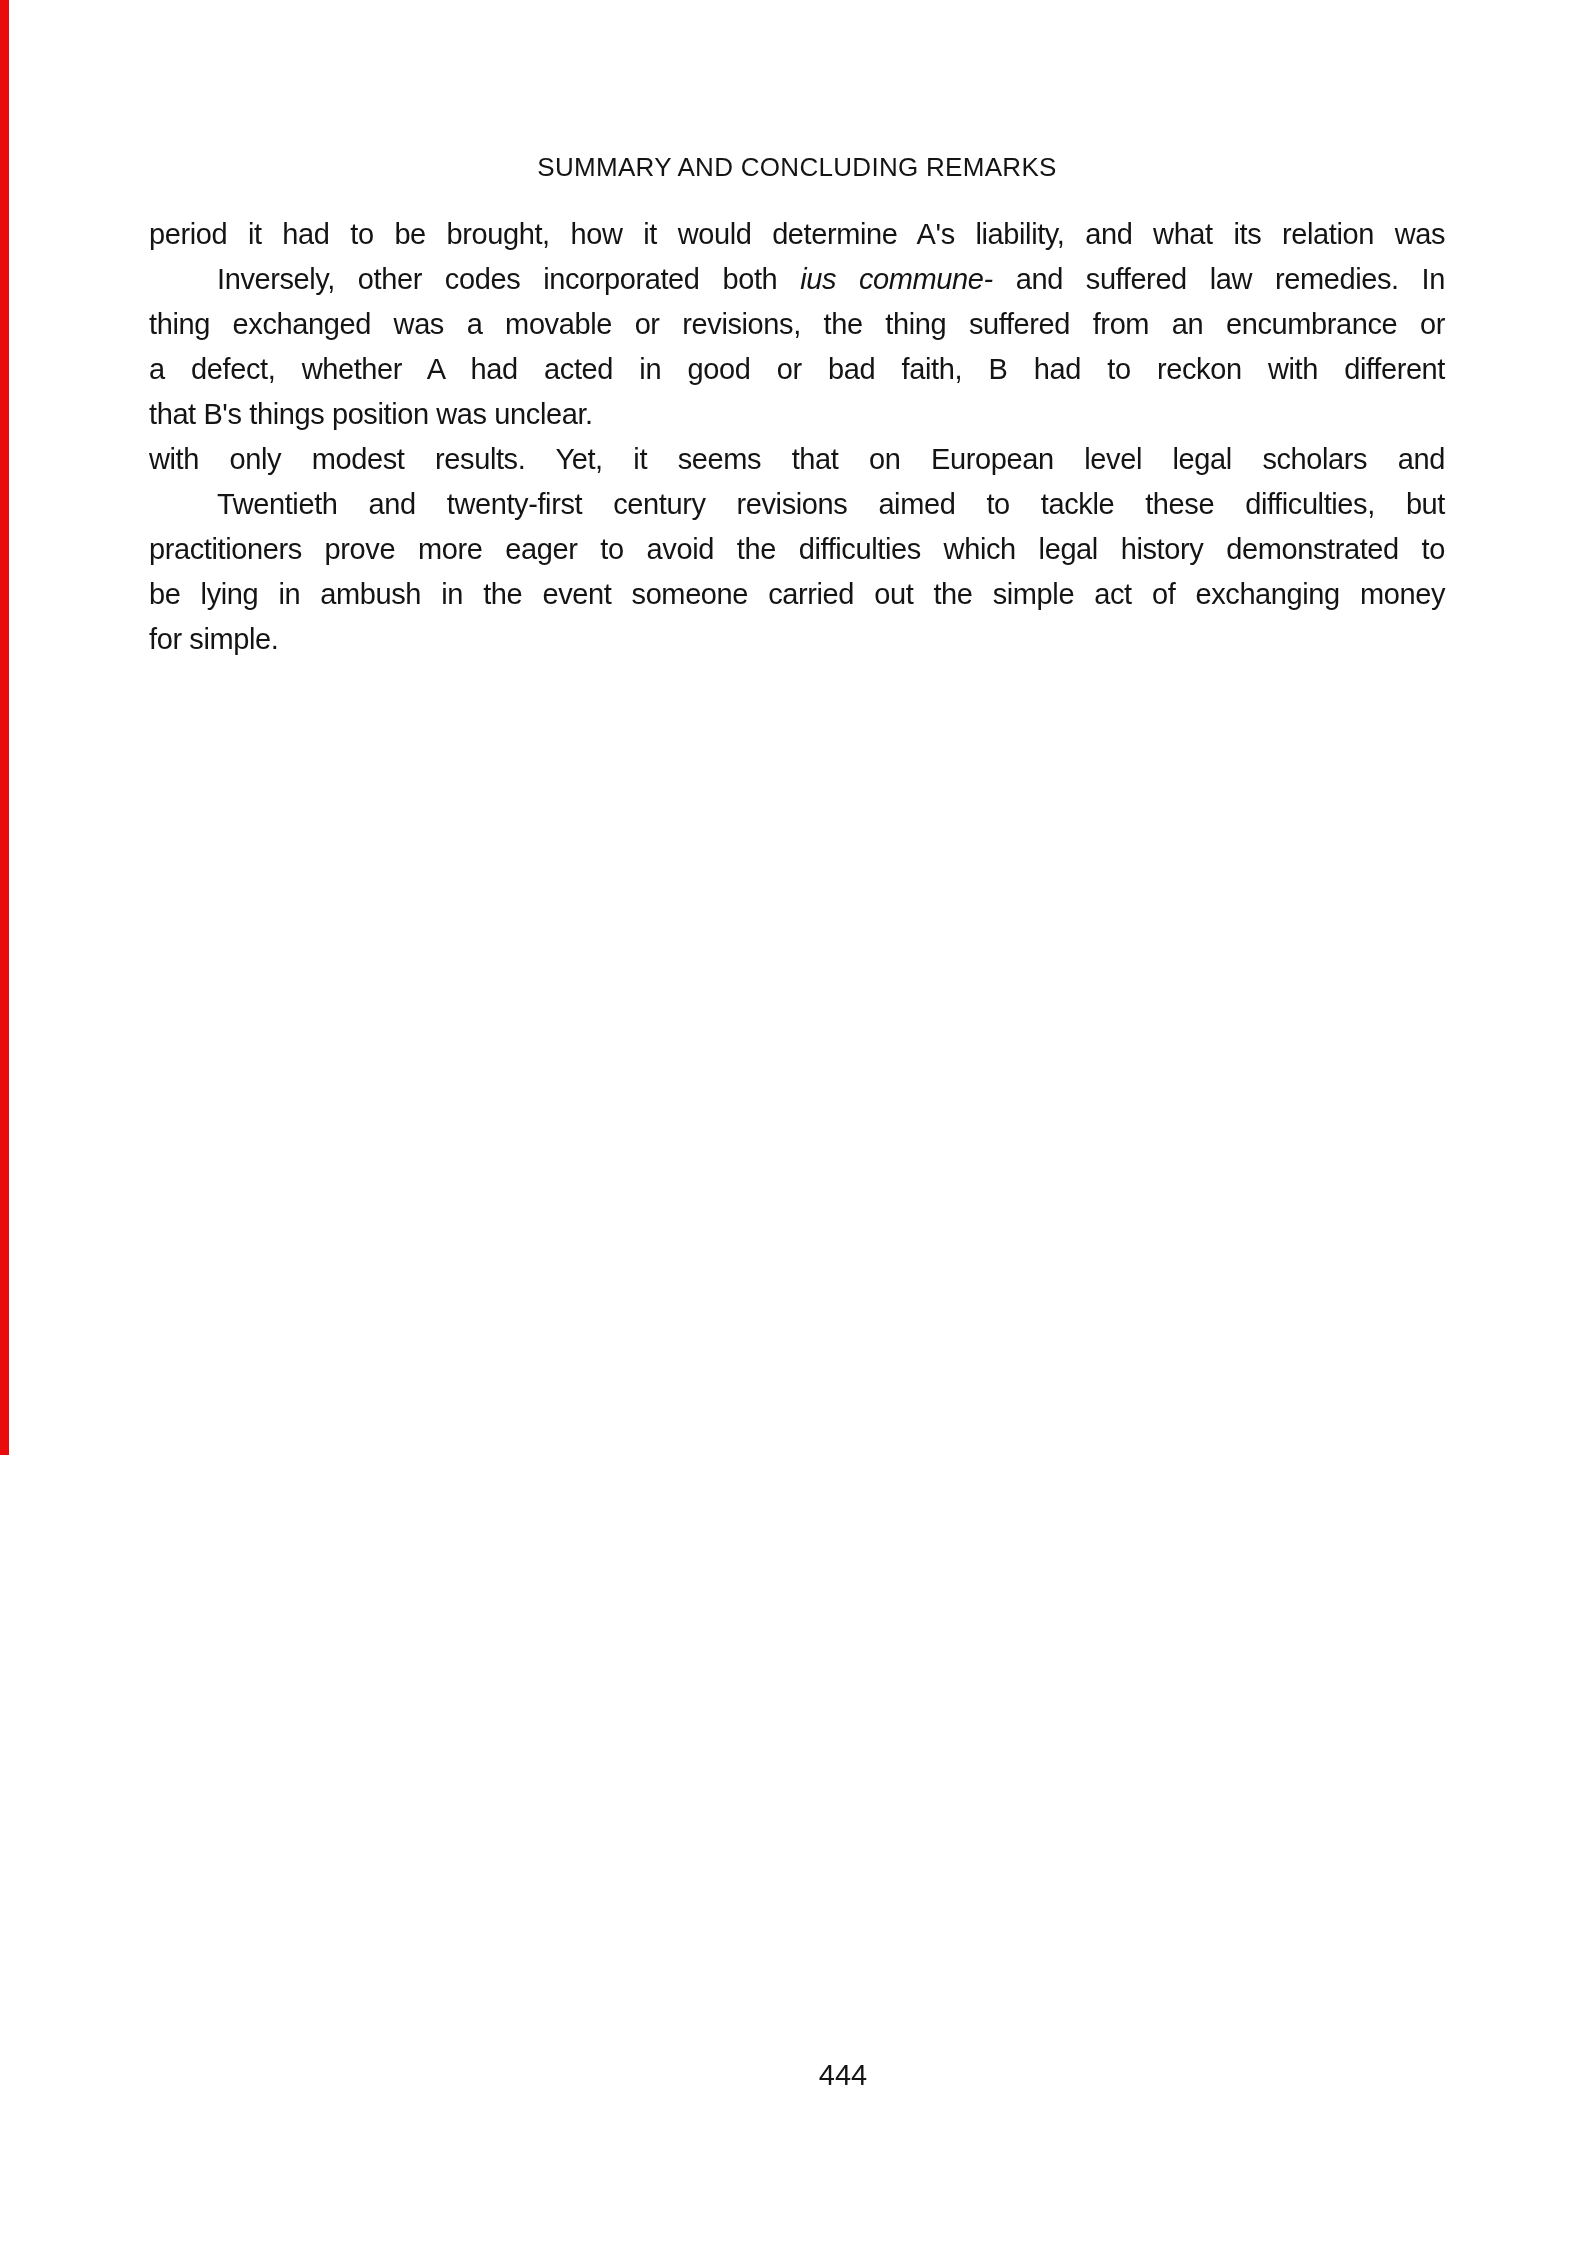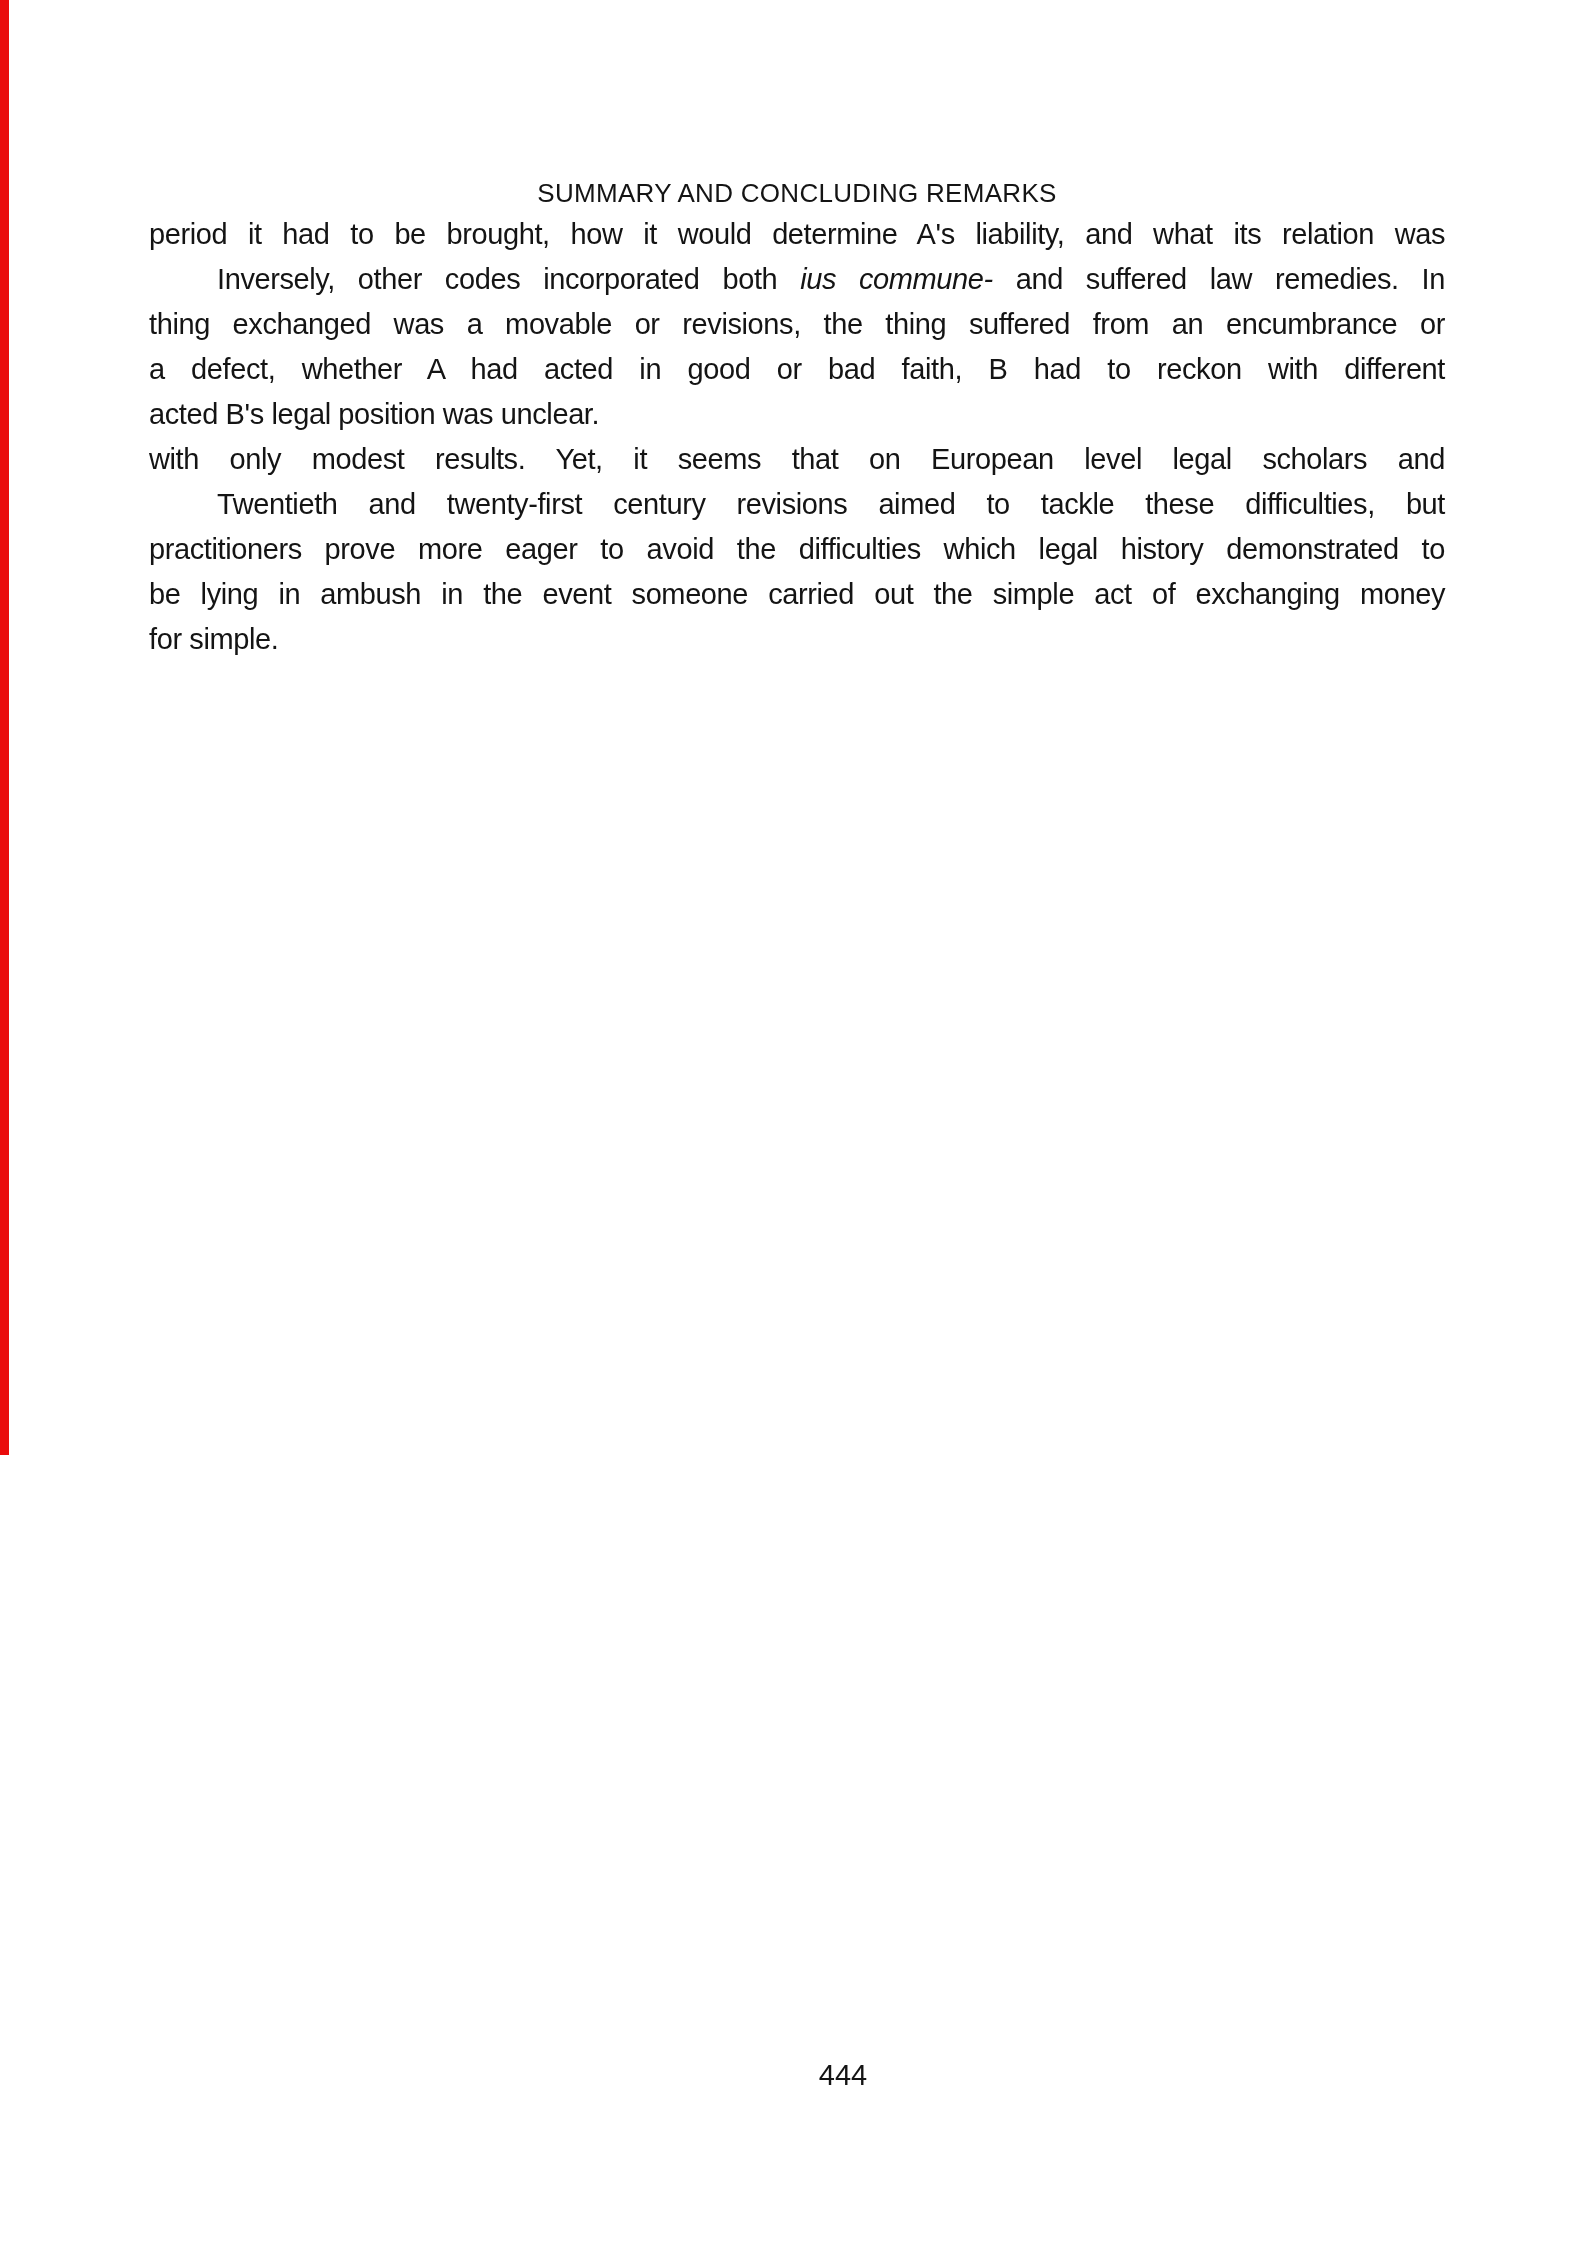--- a/index.html
+++ b/index.html
@@ -26,21 +26,20 @@
   }
   .running-head {
     position: absolute;
     top: 152px;
     left: 0;
     width: 100%;
     text-align: center;
     font-size: 26px;
     letter-spacing: 0.3px;
     white-space: nowrap;
-    margin-top: 26px;
   }
   .body-text {
     position: absolute;
     left: 149px;
     top: 212px;
     width: 1296px;
     font-size: 29px;
     line-height: 45px;
     letter-spacing: -0.4px;
   }
@@ -71,21 +70,21 @@
 <body>
 
 <div class="page">
   <div class="red-stripe" style="background: rgb(234, 12, 12);"></div>
   <div class="running-head">SUMMARY AND CONCLUDING REMARKS</div>
   <div class="body-text">
       <div class="line"><span>period it had to be brought, how it would determine A's liability, and what its relation was</span></div>
       <div class="line indent"><span>Inversely, other codes incorporated both </span><span class="italic">ius commune-</span><span> and suffered law remedies. In</span></div>
       <div class="line"><span>thing exchanged was a movable or revisions, the thing suffered from an encumbrance or</span></div>
       <div class="line"><span>a defect,  whether A had acted in good or bad faith, B had to reckon with different</span></div>
-      <div class="line last"><span>acted B's legal position was unclear.</span></div>
+      <div class="line last"><span>that B's things position was unclear.</span></div>
       <div class="line"><span>with only modest results. Yet, it seems that on European level legal scholars and</span></div>
       <div class="line indent"><span>Twentieth and twenty-first century revisions aimed to tackle these difficulties, but</span></div>
       <div class="line"><span>practitioners prove more eager to avoid the difficulties which legal history demonstrated to</span></div>
       <div class="line"><span>be lying in ambush in the event someone carried out the simple act of exchanging money</span></div>
       <div class="line last"><span>for simple.</span></div>
     </div>
   <div class="page-number">444</div>
 </div>
 
 </body></html>

